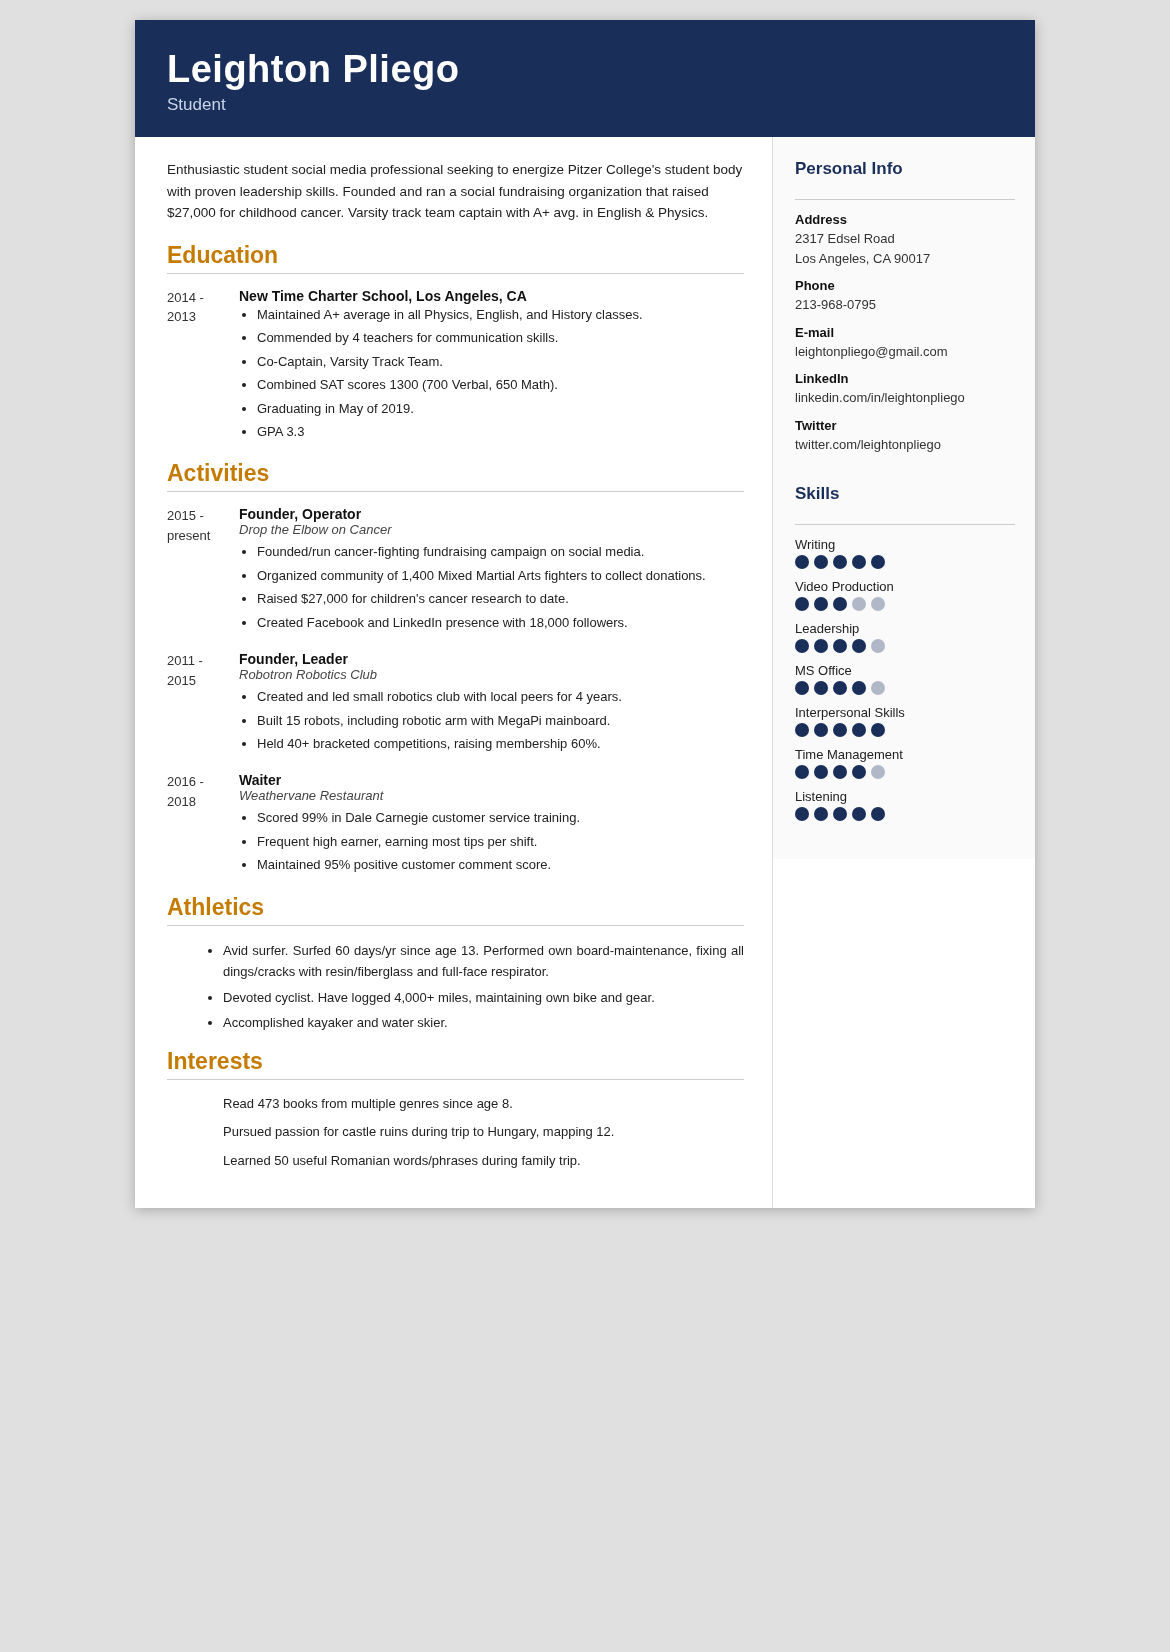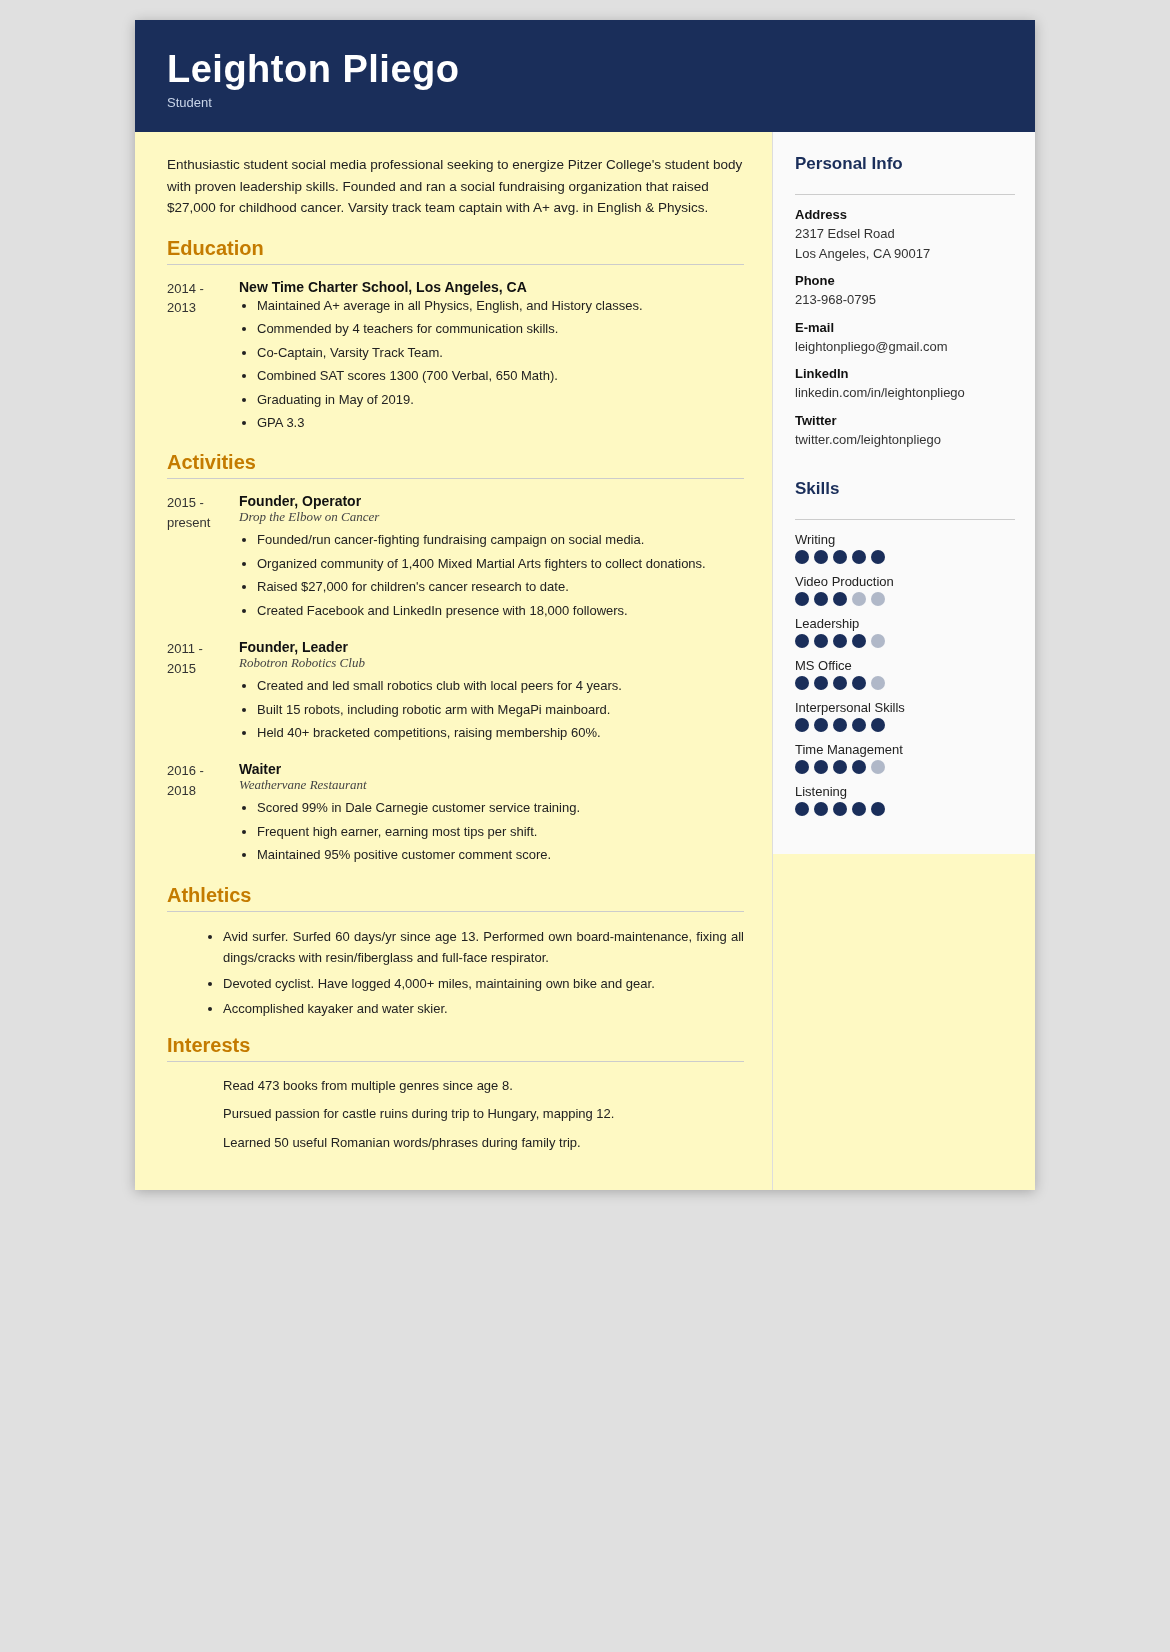--- a/index.html
+++ b/index.html
@@ -7,35 +7,35 @@
       font-family: Arial, sans-serif;
       background: #e0e0e0;
       display: flex;
       justify-content: center;
       align-items: flex-start;
       padding: 20px;
       min-height: 100vh;
     }
     .resume-wrapper {
       width: 900px;
-      background: #fef9c3;
+      background: #ffffff;
       box-shadow: 0 2px 12px rgba(0,0,0,0.25);
     }
     .header {
       background: #1a2e5a;
       padding: 28px 32px 22px 32px;
     }
     .header-name {
       font-size: 38px;
       font-weight: 900;
       color: #fff;
       letter-spacing: 0.5px;
     }
     .header-title {
-      font-size: 13px;
+      font-size: 17px;
       color: #c8d4e8;
       margin-top: 4px;
       font-weight: 400;
     }
     .body-layout {
       display: flex;
       flex-direction: row;
       align-items: flex-start;
     }
     .main-col {
@@ -50,21 +50,21 @@
     }
     
     .summary-text {
       font-size: 13.5px;
       color: #222;
       line-height: 1.6;
       margin-bottom: 18px;
     }
     
     .section-heading {
-      font-size: 20px;
+      font-size: 23px;
       font-weight: 700;
       color: #c47b00;
       border-bottom: 1px solid #ccc;
       padding-bottom: 4px;
       margin-bottom: 14px;
       margin-top: 6px;
     }
     
     .entry {
       display: flex;
@@ -83,21 +83,20 @@
     .entry-title {
       font-weight: 700;
       color: #111;
       font-size: 14px;
     }
     .entry-subtitle {
       font-style: italic;
       color: #444;
       font-size: 13px;
       margin-bottom: 4px;
-      font-family: Liberation Serif, serif;
     }
     .entry-bullets {
       list-style: disc;
       padding-left: 18px;
       color: #222;
       font-size: 13px;
       line-height: 1.65;
     }
     .entry-bullets li {
       margin-bottom: 2px;

